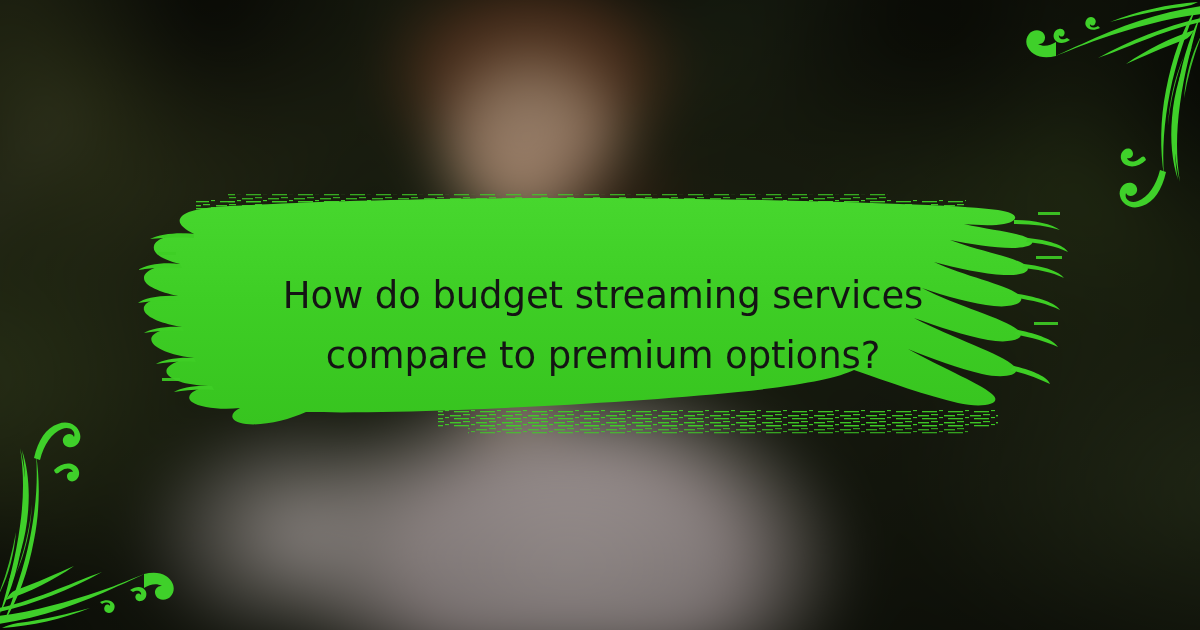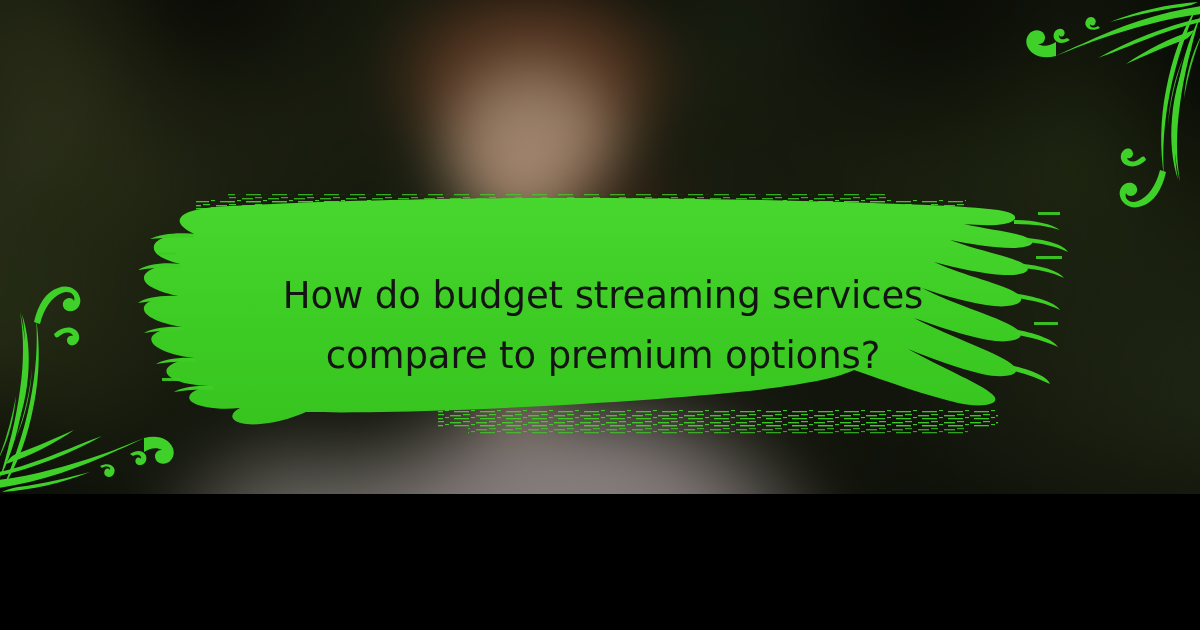--- a/index.html
+++ b/index.html
@@ -8,21 +8,21 @@
     padding: 0;
     background: #000;
   }
   body {
     font-family: "DejaVu Sans", sans-serif;
   }
 
   .canvas {
     position: relative;
     width: 1200px;
-    height: 494px;
+    height: 630px;
     overflow: hidden;
     background: #1b1d10;
   }
 
   
   .bg-photo {
     position: absolute;
     inset: -60px;
     filter: blur(26px) saturate(0.95);
     transform: scale(1.06);

